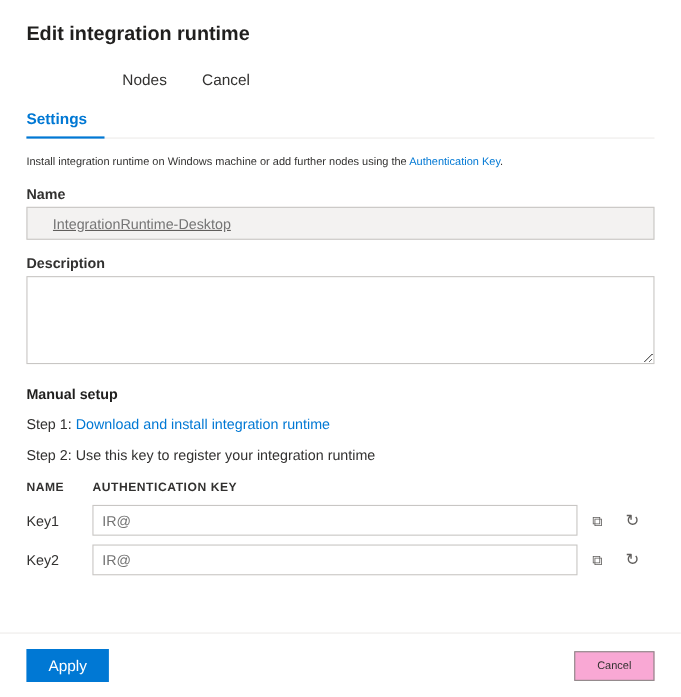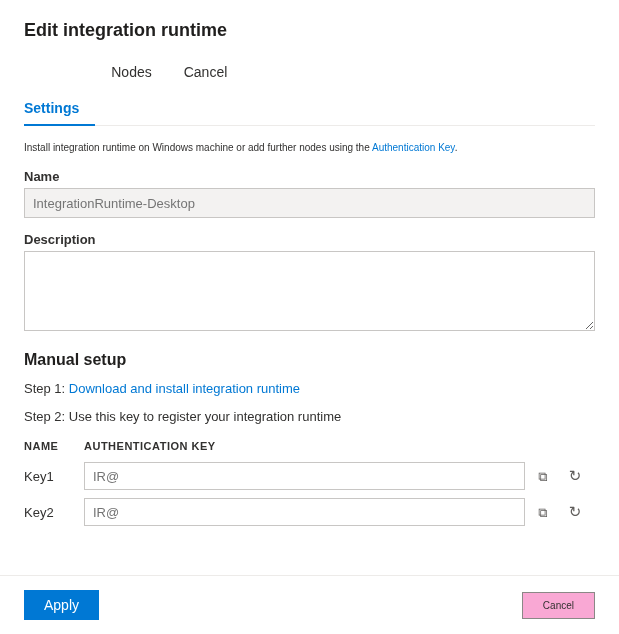--- a/index.html
+++ b/index.html
@@ -57,45 +57,46 @@
       text-decoration: none;
     }
     .field-label {
       font-size: 13px;
       font-weight: 600;
       margin-bottom: 4px;
       color: #323130;
     }
     .input-field {
       width: 100%;
-      padding: 5px 8px;
+      padding: 5px 23px;
       border: 1px solid #c8c6c4;
       font-size: 13px;
       color: #605e5c;
       background: #f3f2f1;
       height: 30px;
       outline: none;
+      text-decoration: underline;
     }
     .textarea-field {
       width: 100%;
       padding: 5px 8px;
       border: 1px solid #c8c6c4;
       font-size: 13px;
       color: #323130;
       background: #fff;
       height: 80px;
       resize: vertical;
       outline: none;
       display: block;
     }
     .field-group {
       margin-bottom: 14px;
     }
     .section-title {
-      font-size: 16px;
+      font-size: 13px;
       font-weight: 600;
       margin: 20px 0 10px 0;
       color: #201f1e;
     }
     .step-text {
       font-size: 13px;
       margin-bottom: 8px;
       line-height: 1.5;
     }
     .key-table {

